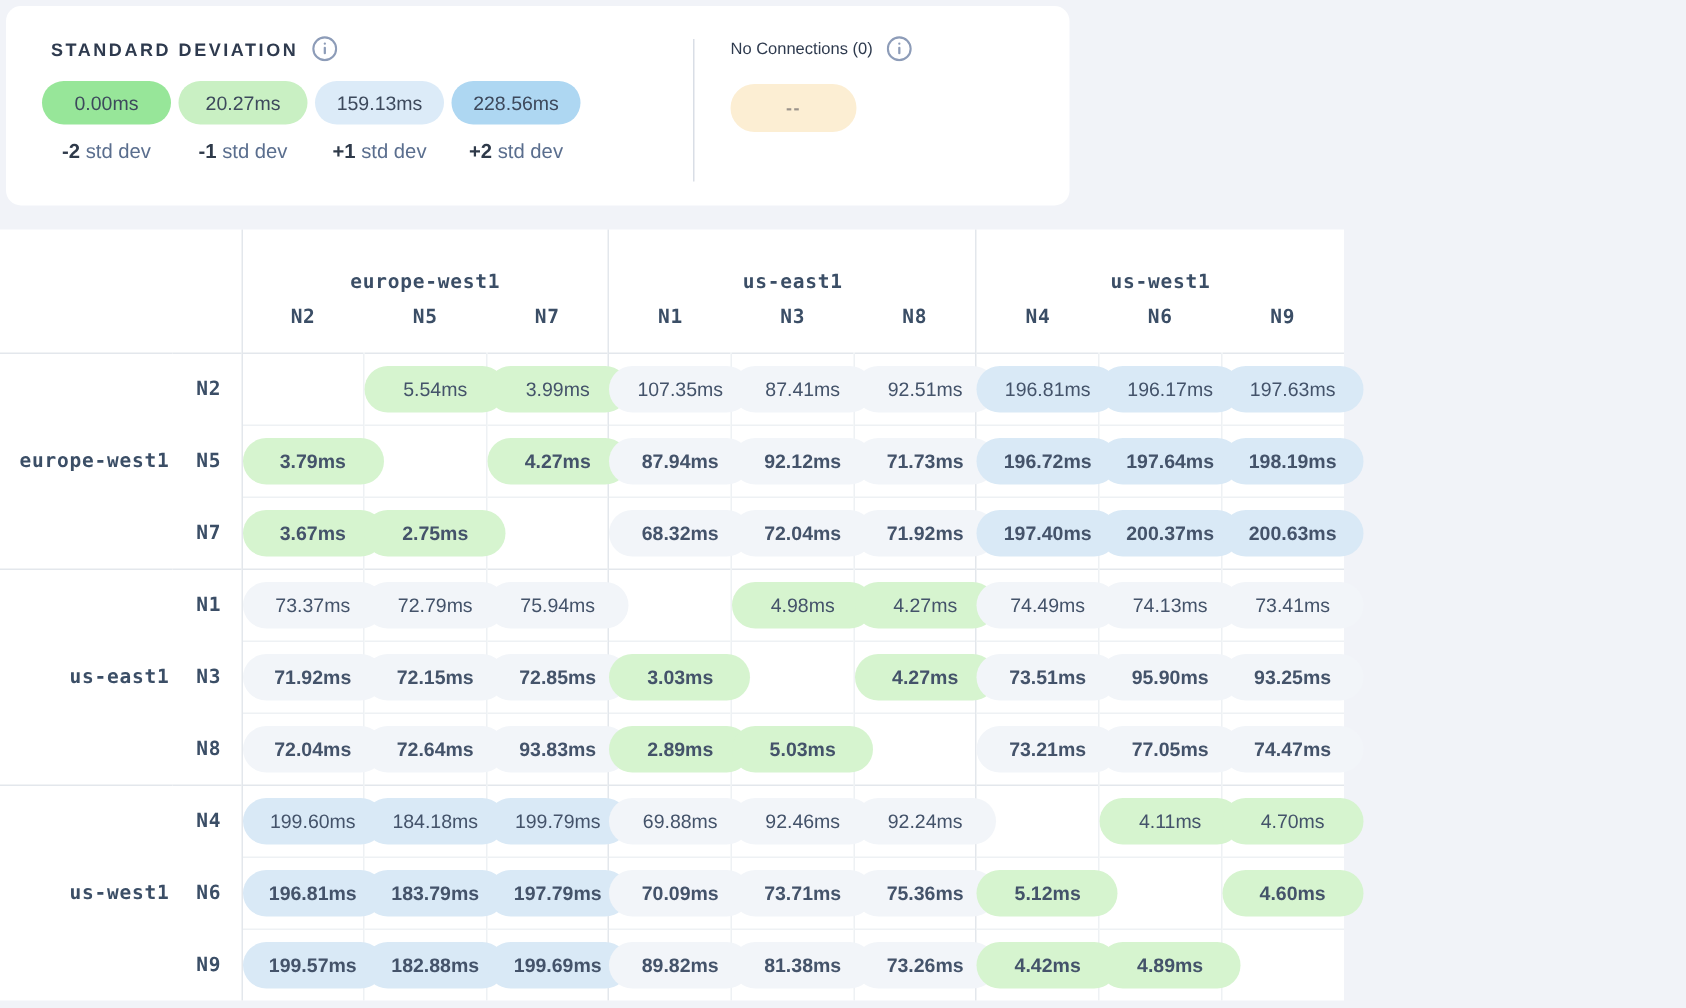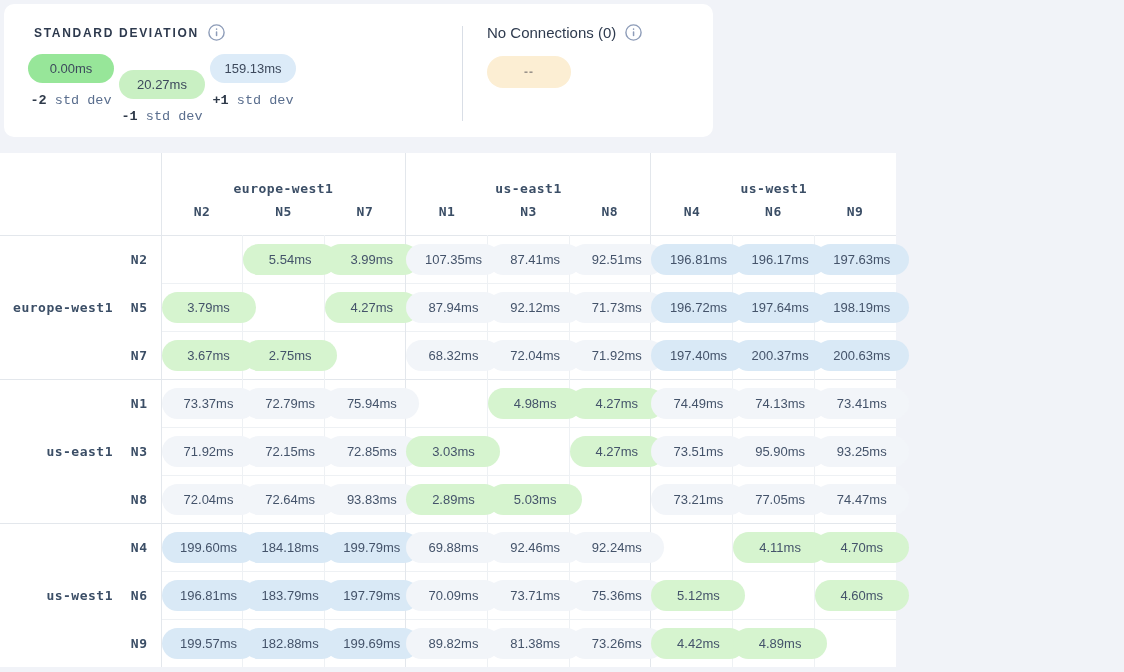--- a/index.html
+++ b/index.html
@@ -11,29 +11,29 @@
   
   .legend-card{
     position:absolute;top:4px;left:4px;width:709px;height:133px;
     background:#ffffff;border-radius:10px;display:flex;box-sizing:border-box;
   }
   .std-section{padding:20px 20px 12px 30px;box-sizing:border-box;width:458px;flex:0 0 auto;}
   .v-divider{width:1px;background:var(--divider);margin:22px 0 16px;}
   .nc-section{padding:20px 0 0 24px;}
   .title-row{display:flex;align-items:center;gap:9px;}
   .std-title{font-size:12px;font-weight:bold;letter-spacing:1.7px;color:var(--textDark);}
-  .nc-title{font-size:15px;color:var(--textDark);}
+  .nc-title{font-size:11px;color:var(--textDark);}
   .info-icon{display:inline-flex;cursor:pointer;}
   .std-pills{display:flex;gap:5px;margin-top:13px;margin-left:-6px;}
   .std-item{width:86px;display:flex;flex-direction:column;align-items:center;gap:10px;}
   .legend-pill{
     width:100%;box-sizing:border-box;text-align:center;padding:7px 2px;
     border-radius:15px;font-size:13px;color:#3d495c;
   }
-  .std-label{font-size:13.5px;color:var(--slate);white-space:nowrap;font-family:Liberation Mono, monospace;}
+  .std-label{font-size:13.5px;color:var(--slate);white-space:nowrap;}
   .std-label b{color:#2f3a4a;font-weight:bold;}
   .nc-pill{
     margin-top:15px;width:84px;box-sizing:border-box;text-align:center;
     padding:9px 0;border-radius:16px;background:var(--noconn);
     color:#9a938b;font-size:12px;letter-spacing:1px;font-weight:bold;
   }
   
   .matrix{
     position:absolute;top:153px;left:0;width:896px;background:#ffffff;
     border-collapse:collapse;table-layout:fixed;
@@ -49,30 +49,30 @@
   .matrix tbody{border-top:1px solid var(--borderGroup);}
   .matrix td{height:47px;}
   td.rowregion,td.rownode{
     font-family:"DejaVu Sans Mono",monospace;font-weight:bold;
     font-size:13px;color:var(--hdrText);text-align:right;letter-spacing:0.5px;
   }
   td.rowregion{padding-right:2px;}
   td.rownode{padding-right:13px;}
   td.data{text-align:center;border-left:1px solid var(--borderInner);}
   td.data.gstart,th.gstart{border-left:1px solid var(--borderGroup);}
-  tr + tr td.data{border-top:1px solid var(--borderInner);}
+  tr + tr td.data{border-top:1px solid var(--borderInner);font-weight:bold;}
   .cell-pill{
     display:inline-block;min-width:94px;box-sizing:border-box;
     padding:8px 10px;border-radius:17px;font-size:13px;color:#44536a;
   }
   .bg-low{background:var(--low);}
   .bg-mid{background:var(--mid);}
   .bg-high{background:var(--high);}
   .bg-green2{background:var(--green2);}
-  .bg-green1{background:var(--green1);margin-top:16px;}
+  .bg-green1{background:var(--green1);}
   .bg-mean{background:var(--mean);}
   .bg-blue1{background:var(--blue1);text-align:center;}
   .bg-blue2{background:var(--blue2);}
 </style>
 </head>
 <body>
 
 <div class="legend-card">
   <div class="std-section">
     <div class="title-row">
@@ -90,20 +90,24 @@
           <div class="legend-pill bg-green2">0.00ms</div>
           <div class="std-label"><b>-2</b> std dev</div>
         </div>
         <div class="std-item">
           <div class="legend-pill bg-green1">20.27ms</div>
           <div class="std-label"><b>-1</b> std dev</div>
         </div>
         <div class="std-item">
           <div class="legend-pill bg-blue1">159.13ms</div>
           <div class="std-label"><b>+1</b> std dev</div>
+        </div>
+        <div class="std-item">
+          <div class="legend-pill bg-blue2">228.56ms</div>
+          <div class="std-label"><b>+2</b> std dev</div>
         </div>
       </div>
   </div>
   <div class="v-divider"></div>
   <div class="nc-section">
     <div class="title-row">
       <span class="nc-title">No Connections (0)</span>
       <span class="info-icon">
         <svg width="17" height="17" viewBox="0 0 17 17">
             <circle cx="8.5" cy="8.5" r="7.6" fill="none" stroke="#8d9cb8" stroke-width="1.4"></circle>

